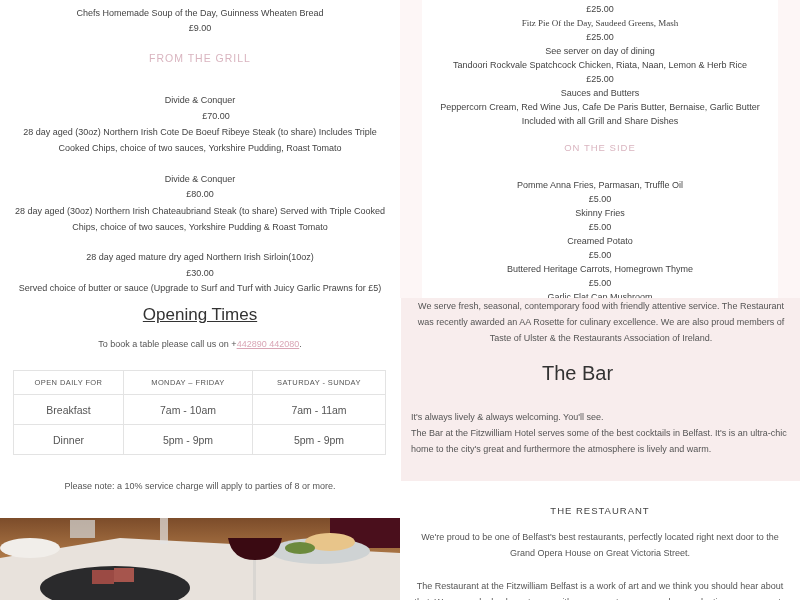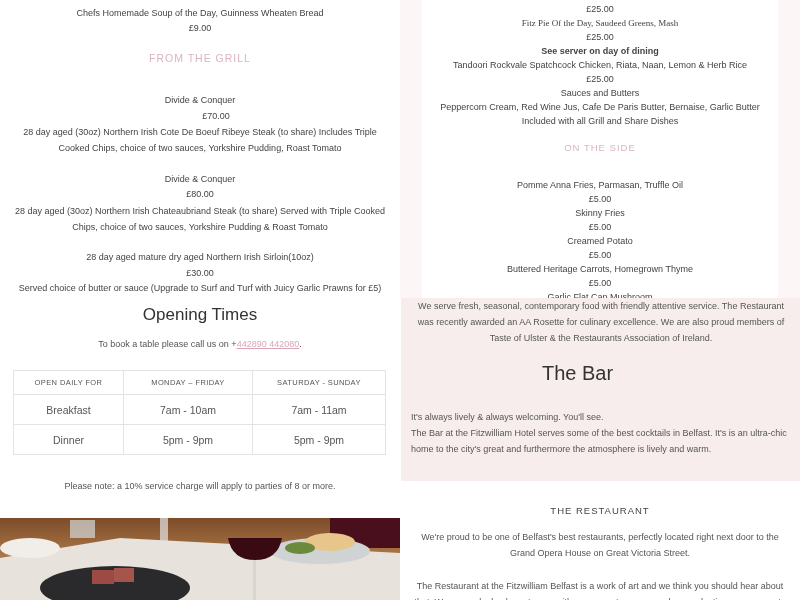--- a/index.html
+++ b/index.html
@@ -14,21 +14,21 @@
   .sec-heading { font-size: 10.5px; letter-spacing: 1px; color: #d9b4bf; text-align: center; }
 
   
   #left-menu { left: 0; top: 0; width: 400px; height: 298px; background: #fff; }
   
   #right-bg { left: 400px; top: 0; width: 400px; height: 298px; background: #fdf6f6; }
   #right-menu { left: 422px; top: 0; width: 356px; height: 298px; background: #fff; overflow: hidden; }
 
   
   #opening { left: 0; top: 298px; width: 400px; height: 220px; background: #fff; }
-  .op-title { font-size: 17px; color: #333; text-align: center; position: absolute; left: 0; width: 400px; top: 7px; }
+  .op-title { font-size: 17px; color: #333; text-align: center; position: absolute; left: 0; width: 400px; top: 7px; text-decoration: underline; }
   .op-book { font-size: 9px; color: #555; text-align: center; position: absolute; left: 0; width: 400px; top: 41px; }
   .op-book a { color: #d9a5b5; text-decoration: underline; margin-top: 29px; }
   table.hours { position: absolute; left: 13px; top: 72px; width: 373px; border-collapse: collapse; }
   table.hours td, table.hours th { border: 1px solid #e3e3e3; text-align: center; color: #555; }
   table.hours th { font-weight: normal; font-size: 7.5px; letter-spacing: 0.4px; height: 21px; }
   table.hours td { font-size: 10.5px; height: 27px; }
   .op-note { position: absolute; left: 0; width: 400px; top: 183px; font-size: 9px; color: #555; text-align: center; }
 
   
   #photo { left: 0; top: 518px; width: 400px; height: 82px; overflow: hidden;
@@ -66,21 +66,21 @@
   <div class="abs menu-line" style="left:0;width:400px;top:250px;">28 day aged mature dry aged Northern Irish Sirloin(10oz)</div>
   <div class="abs menu-line" style="left:0;width:400px;top:266px;">£30.00</div>
   <div class="abs menu-line" style="left:0;width:400px;top:281px;">Served choice of butter or sauce (Upgrade to Surf and Turf with Juicy Garlic Prawns for £5)</div>
 </div>
 
 <div id="right-bg" class="abs"></div>
 <div id="right-menu" class="abs">
   <div class="abs menu-line" style="left:0;width:356px;top:2px;">£25.00</div>
   <div class="abs menu-line" style="left:0;width:356px;top:16px;font-family:Liberation Serif, serif;">Fitz Pie Of the Day, Saudeed Greens, Mash</div>
   <div class="abs menu-line" style="left:0;width:356px;top:30px;">£25.00</div>
-  <div class="abs menu-line" style="left:0;width:356px;top:44px;font-weight:bold;">See server on day of dining</div>
+  <div class="abs menu-line" style="left:0;width:356px;top:44px;">See server on day of dining</div>
   <div class="abs menu-line" style="left:0;width:356px;top:58px;">Tandoori Rockvale Spatchcock Chicken, Riata, Naan, Lemon &amp; Herb Rice</div>
   <div class="abs menu-line" style="left:0;width:356px;top:72px;">£25.00</div>
   <div class="abs menu-line" style="left:0;width:356px;top:86px;">Sauces and Butters</div>
   <div class="abs menu-line" style="left:0;width:356px;top:100px;">Peppercorn Cream, Red Wine Jus, Cafe De Paris Butter, Bernaise, Garlic Butter</div>
   <div class="abs menu-line" style="left:0;width:356px;top:114px;">Included with all Grill and Share Dishes</div>
 
   <div class="abs sec-heading" style="left:0;width:356px;top:142px;font-size:9.5px;">ON THE SIDE</div>
 
   <div class="abs menu-line" style="left:0;width:356px;top:178px;">Pomme Anna Fries, Parmasan, Truffle Oil</div>
   <div class="abs menu-line" style="left:0;width:356px;top:192px;">£5.00</div>

